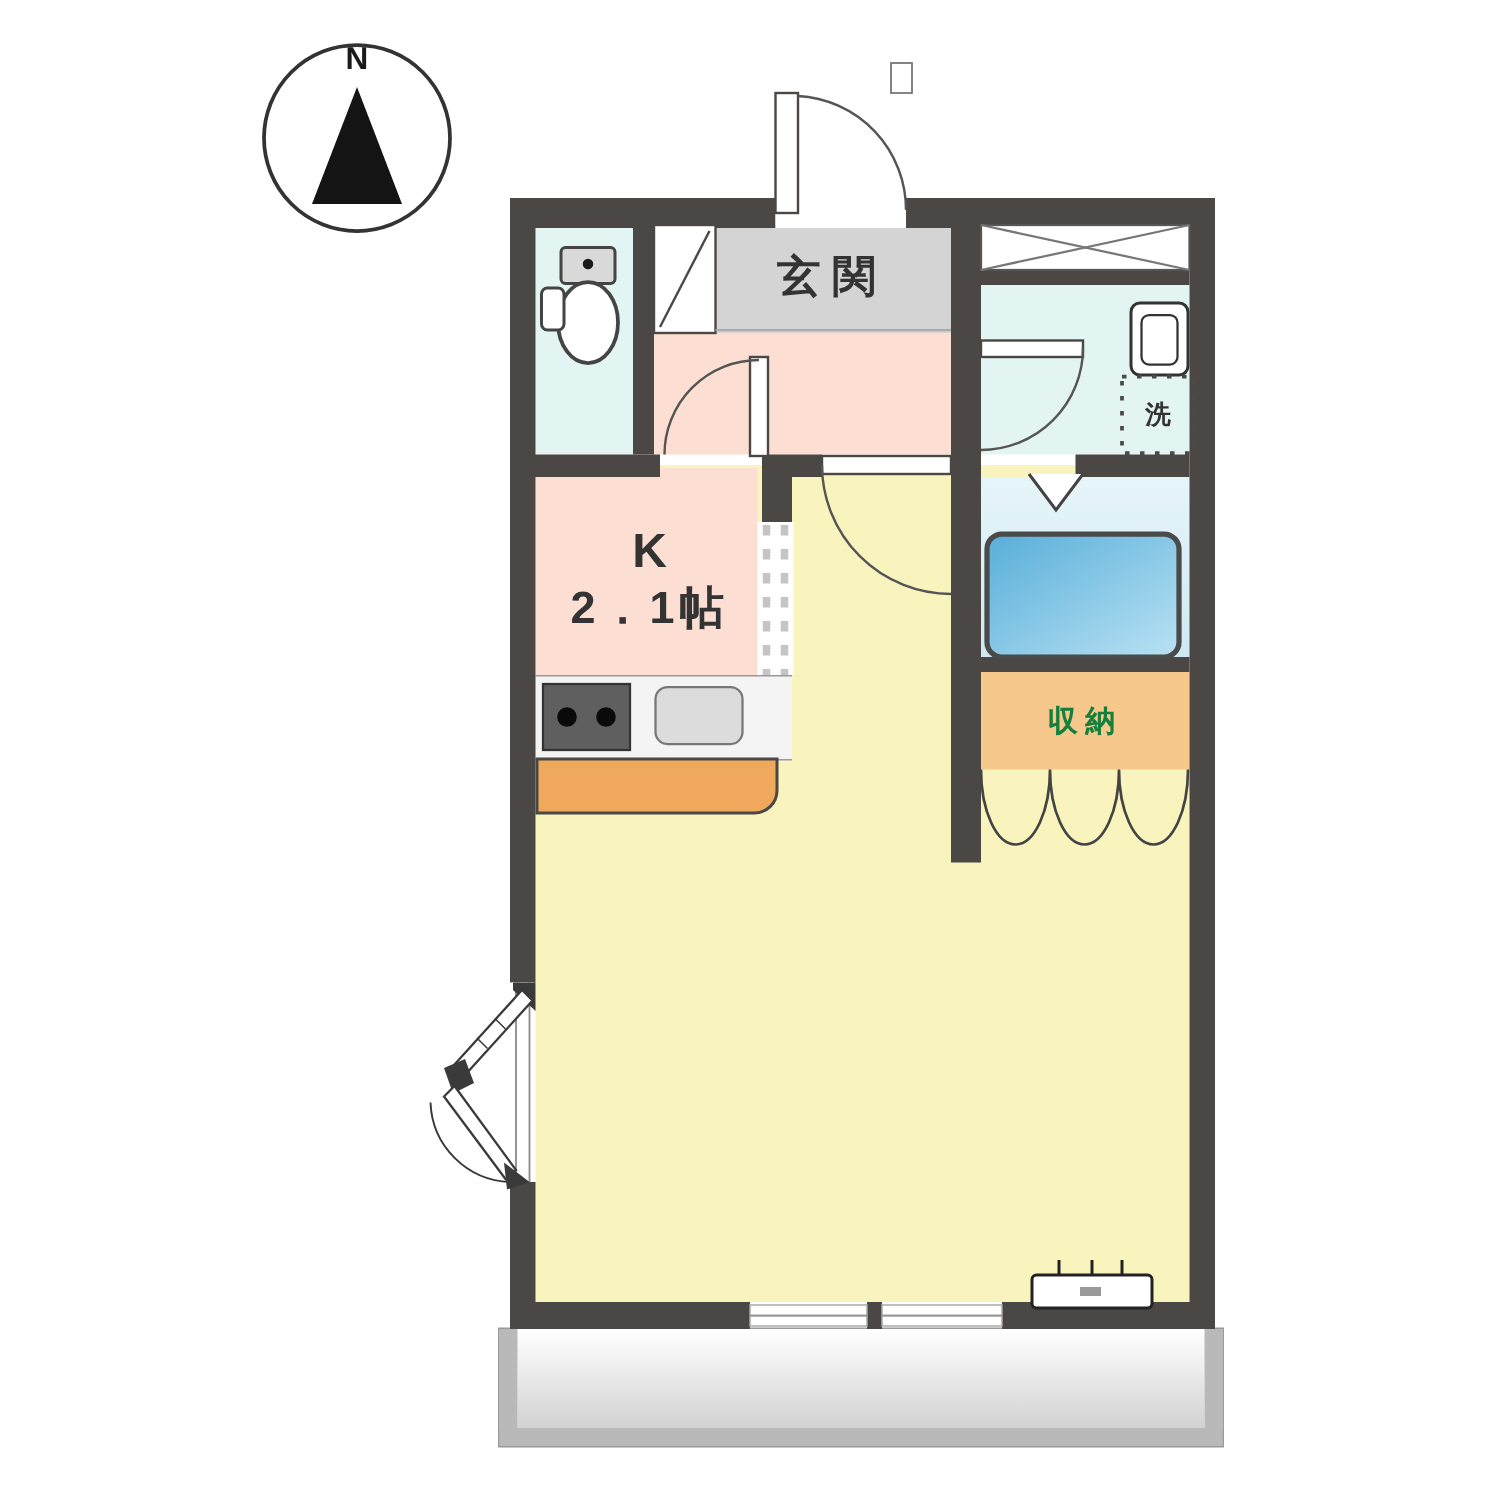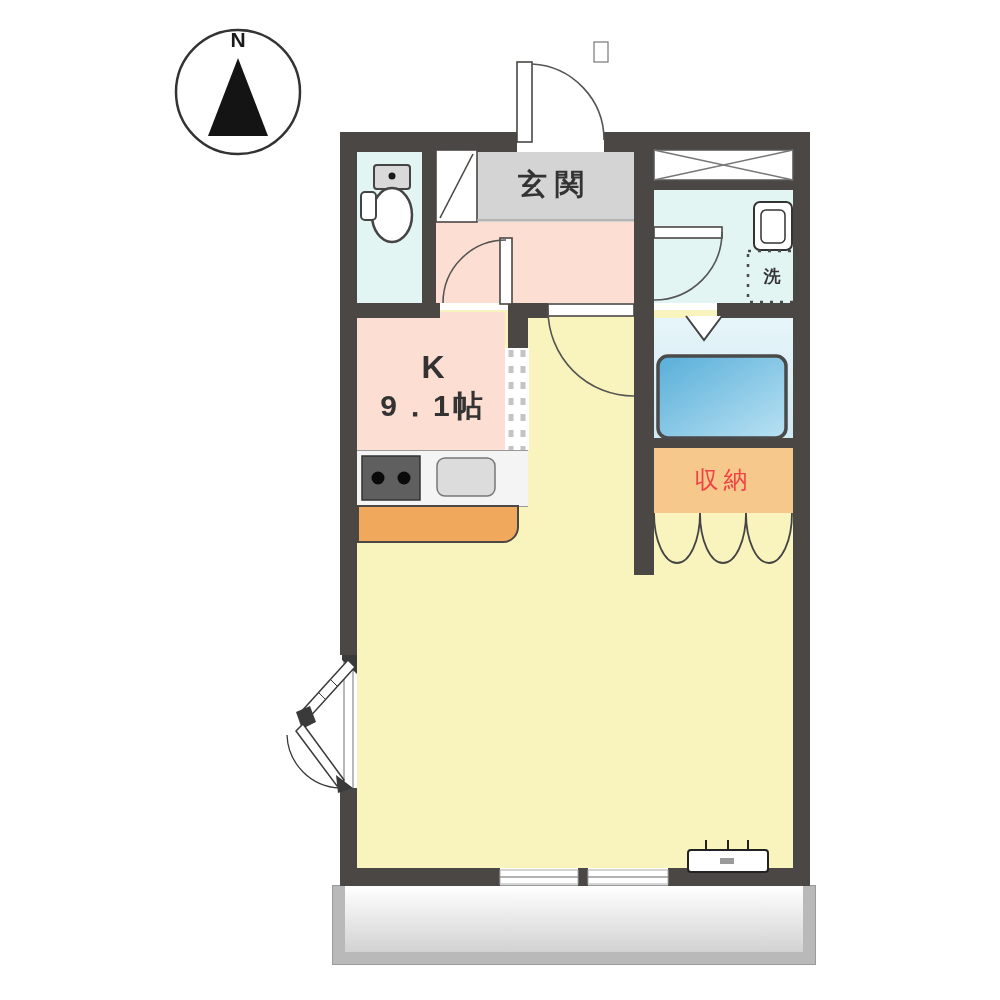--- a/index.html
+++ b/index.html
@@ -162,21 +162,21 @@
       <line x1="588" y1="877" x2="668" y2="877" stroke="#999" stroke-width="1.5"></line>
     </g>
   </svg>
 
   <div class="lbl z40" style="left:224px;top:28px;width:28px;height:24px;font-size:21px;font-weight:bold;color:#1a1a1a;">N</div>
 
   <div class="lbl z40" style="left:485px;top:168px;width:140px;height:34px;font-size:29px;font-weight:600;letter-spacing:8px;color:#333;">玄関</div>
 
   <div class="abs z40" style="left:362px;top:348px;width:142px;text-align:center;color:#333;">
     <div style="font-size:32px;font-weight:600;line-height:38px;">K</div>
-    <div style="font-size:30px;font-weight:600;line-height:40px;letter-spacing:3px;">9．1帖</div>
+    <div style="font-size:30px;font-weight:600;line-height:40px;letter-spacing:3px;">2．1帖</div>
   </div>
 
   <div class="lbl z40" style="left:760px;top:265px;width:24px;height:22px;font-size:17px;font-weight:600;color:#333;">洗</div>
 
-  <div class="lbl z40" style="left:660px;top:462px;width:127px;height:36px;font-size:24px;font-weight:400;letter-spacing:5px;color:#ef4444;">収納</div>
+  <div class="lbl z40" style="left:660px;top:462px;width:127px;height:36px;font-size:20px;font-weight:700;letter-spacing:5px;color:#15803d;">収納</div>
 
 
 </div>
 
 </body></html>

